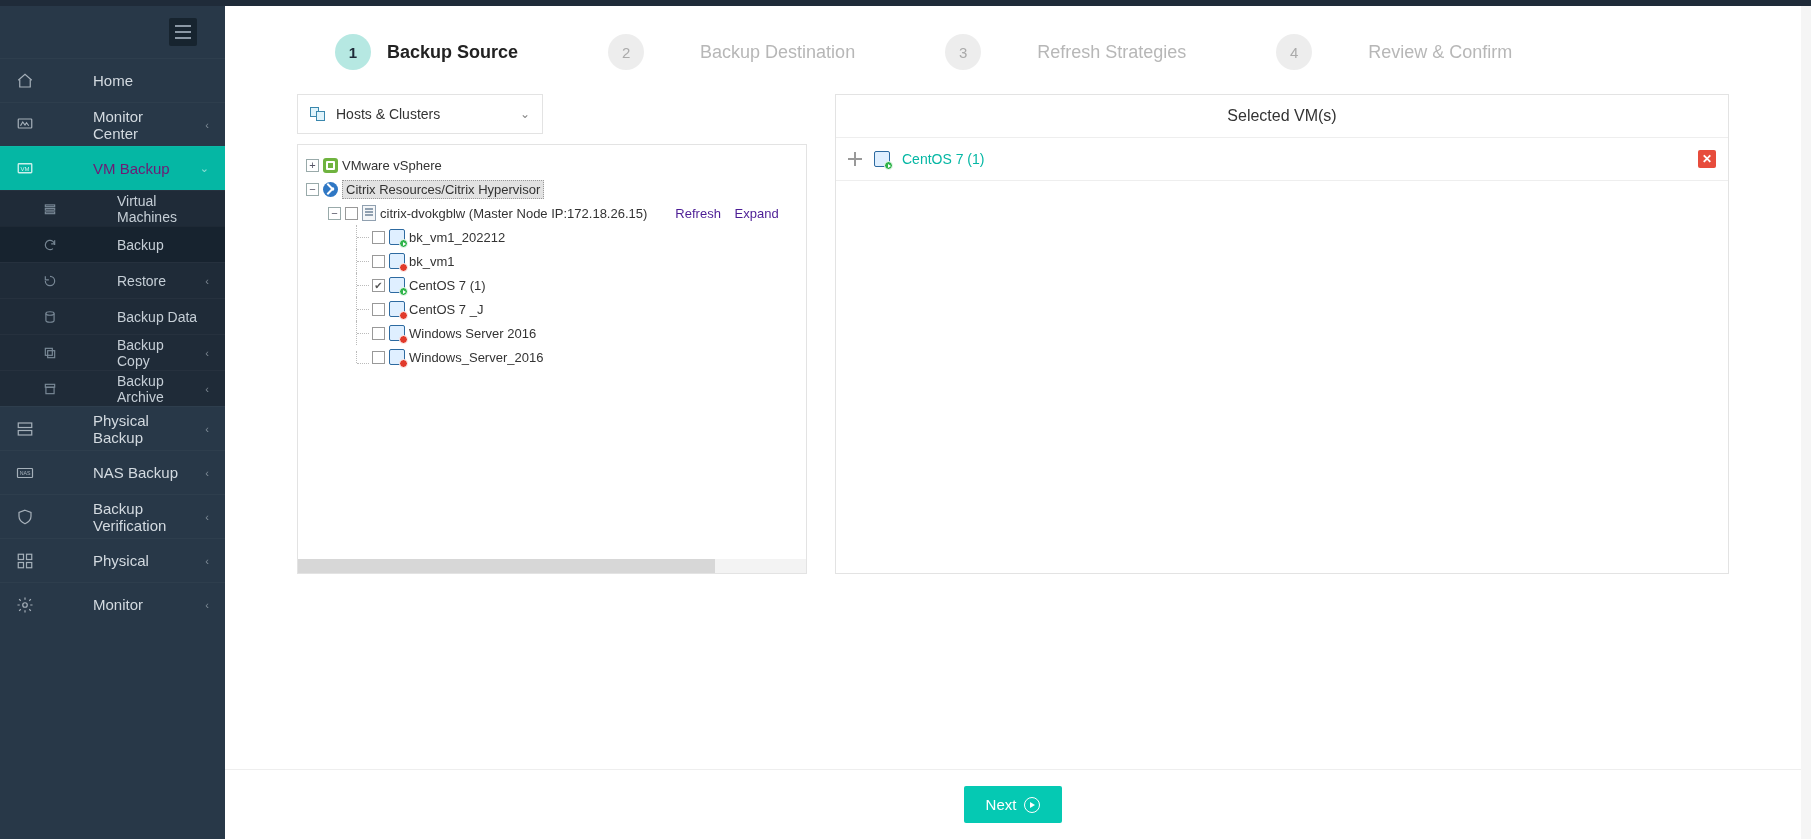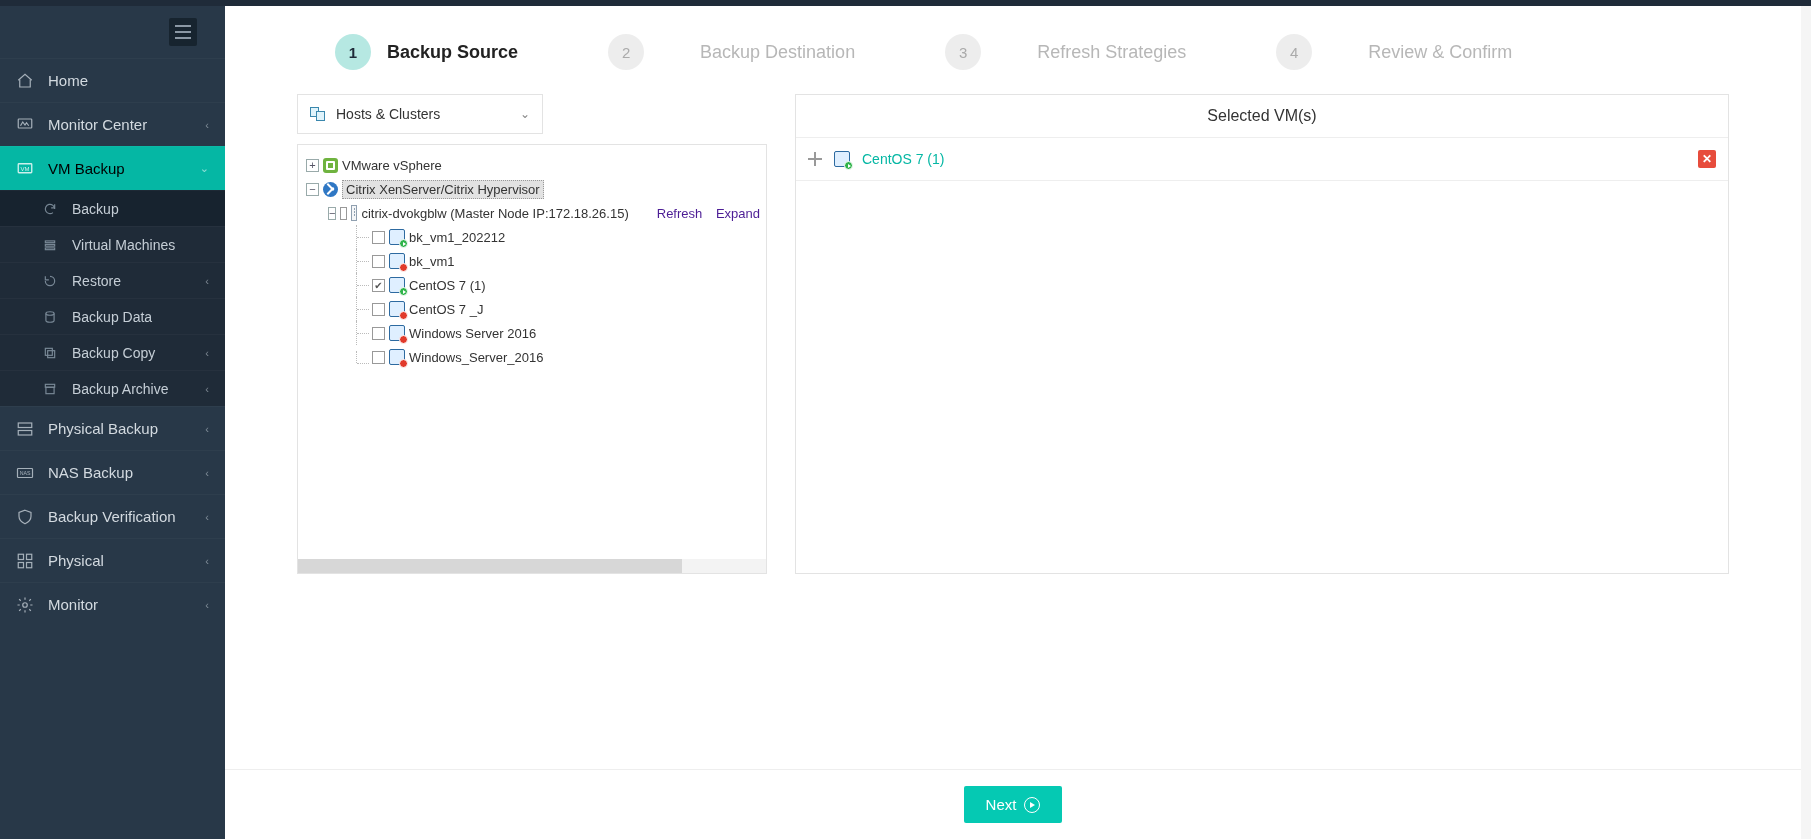--- a/index.html
+++ b/index.html
@@ -11,24 +11,24 @@
   .app { flex: 1; display: flex; min-height: 0; }
 
   
   .sidebar { width: 225px; background: #283848; color: #c5ced6; display: flex; flex-direction: column; }
   .sb-toggle-row { height: 52px; display: flex; align-items: center; justify-content: flex-end; padding-right: 28px; background: #283848; }
   .hamburger { width: 28px; height: 28px; background: #17242f; display: flex; flex-direction: column; justify-content: center; align-items: center; gap: 4px; border-radius: 2px; cursor: pointer; }
   .hamburger span { display: block; width: 16px; height: 2px; background: #8b98a5; }
 
   .sb-item { height: 44px; display: flex; align-items: center; padding: 0 16px; gap: 14px; cursor: pointer; position: relative; border-top: 1px solid rgba(255,255,255,0.03); }
   .sb-item .icon { width: 18px; height: 18px; flex: 0 0 18px; display: flex; align-items: center; justify-content: center; opacity: .8; }
-  .sb-item .label { flex: 1; font-size: 15px; color: #d3dae0; }
+  .sb-item .label { flex: 1; font-size: 15px; color: #d3dae0; margin-left: 45px; }
   .sb-item .chev { opacity: .55; font-size: 11px; }
   .sb-item.active { background: #05b7a4; color: #fff; }
-  .sb-item.active .label { color: #000000; }
+  .sb-item.active .label { color: #701a75; }
   .sb-item.active::after {
     content: ""; position: absolute; right: -10px; top: 50%; transform: translateY(-50%);
     border-top: 10px solid transparent; border-bottom: 10px solid transparent; border-left: 10px solid #05b7a4;
   }
   .sb-sub { background: #1f2b38; }
   .sb-sub .sb-item { padding-left: 42px; height: 36px; }
   .sb-sub .sb-item .label { font-size: 14px; color: #c5ced6; }
   .sb-sub .sb-item.current { background: #17232f; }
   .sb-sub .icon { width: 16px; height: 16px; flex: 0 0 16px; opacity: .7; }
 
@@ -40,21 +40,21 @@
   .step.active .num { background: #b6e8e2; color: #1f2b39; font-weight: 600; }
   .step.inactive .num { background: #ededed; color: #aaa; }
   .step .name { font-size: 18px; }
   .step.active .name { color: #222; font-weight: 600; }
   .step.inactive .name { color: #b7b7b7; margin-left: 40px; }
 
   .content-row { display: flex; padding: 0 72px 20px 72px; gap: 28px; align-items: flex-start; flex: 1; }
   .content-row .field-label { width: 260px; text-align: right; padding-top: 10px; color: #555; font-size: 14px; }
   .req { color: #e74c3c; margin-left: 4px; }
 
-  .tree-block { width: 470px; display: flex; flex-direction: column; justify-content: space-between; }
+  .tree-block { width: 510px; display: flex; flex-direction: column; justify-content: space-between; }
   .selector-and-search { display: flex; gap: 28px; }
   .dropdown { flex: 0 0 246px; height: 40px; border: 1px solid #e3e3e3; display: flex; align-items: center; padding: 0 12px; gap: 8px; cursor: pointer; background: #fff; }
   .dropdown .dd-label { flex: 1; color: #333; }
   .dropdown .dd-chev { color: #888; font-size: 12px; }
   .search { flex: 1; height: 40px; border: 1px solid #e3e3e3; display: flex; align-items: center; padding: 0 14px; }
   .search input { border: none; outline: none; width: 100%; font-size: 14px; color: #333; }
   .search input::placeholder { color: #bbb; }
 
   .tree-box { margin-top: 10px; border: 1px solid #e3e3e3; height: 430px; position: relative; overflow: hidden; background: #fff; }
   .tree-inner { padding: 8px 6px 8px 8px; height: calc(100% - 14px); overflow: auto; font-size: 13px; color: #333; white-space: nowrap; }
@@ -156,38 +156,38 @@
         <svg width="18" height="18" viewBox="0 0 24 24" fill="none" stroke="#fff" stroke-width="1.8">
             <rect x="3" y="5" width="18" height="12" rx="1"></rect>
             <text x="6" y="14" font-size="8" fill="#fff" stroke="none">VM</text>
           </svg>
       </span>
       <span class="label">VM Backup</span>
       <span class="chev">⌄</span>
     </div>
 
     <div class="sb-sub">
-      <div class="sb-item current">
-        <span class="icon">
-            <svg width="14" height="14" viewBox="0 0 24 24" fill="none" stroke="#9fb0be" stroke-width="2">
-              <path d="M20 12a8 8 0 10-3 6.2"></path>
-              <path d="M20 4v6h-6"></path>
-            </svg>
-          </span>
-        <span class="label">Backup</span>
-      </div>
       <div class="sb-item">
         <span class="icon">
             <svg width="14" height="14" viewBox="0 0 24 24" fill="none" stroke="#9fb0be" stroke-width="2">
               <rect x="4" y="5" width="16" height="3"></rect>
               <rect x="4" y="11" width="16" height="3"></rect>
               <rect x="4" y="17" width="16" height="3"></rect>
             </svg>
           </span>
         <span class="label">Virtual Machines</span>
+      </div>
+      <div class="sb-item current">
+        <span class="icon">
+            <svg width="14" height="14" viewBox="0 0 24 24" fill="none" stroke="#9fb0be" stroke-width="2">
+              <path d="M20 12a8 8 0 10-3 6.2"></path>
+              <path d="M20 4v6h-6"></path>
+            </svg>
+          </span>
+        <span class="label">Backup</span>
       </div>
       <div class="sb-item">
         <span class="icon">
             <svg width="14" height="14" viewBox="0 0 24 24" fill="none" stroke="#9fb0be" stroke-width="2">
               <path d="M4 12a8 8 0 108-8"></path>
               <path d="M4 4v6h6"></path>
             </svg>
           </span>
         <span class="label">Restore</span>
         <span class="chev">‹</span>
@@ -318,21 +318,21 @@
 
             <div class="tnode">
               <span class="exp">+</span>
               <span class="vsphere-ico"></span>
               <span class="lbl">VMware vSphere</span>
             </div>
 
             <div class="tnode sel">
               <span class="exp">−</span>
               <span class="citrix-ico"></span>
-              <span class="lbl">Citrix XenServer/Citrix Hypervisor</span>
+              <span class="lbl">Citrix Resources/Citrix Hypervisor</span>
             </div>
 
             <div class="tnode" style="padding-left:22px">
               <span class="exp">−</span>
               <span class="cb-fake"></span>
               <span class="host-ico"></span>
               <span class="lbl">citrix-dvokgblw (Master Node IP:172.18.26.15)</span>
               <span class="actions">
                 <span>Refresh</span>
                 <span>Expand</span>

